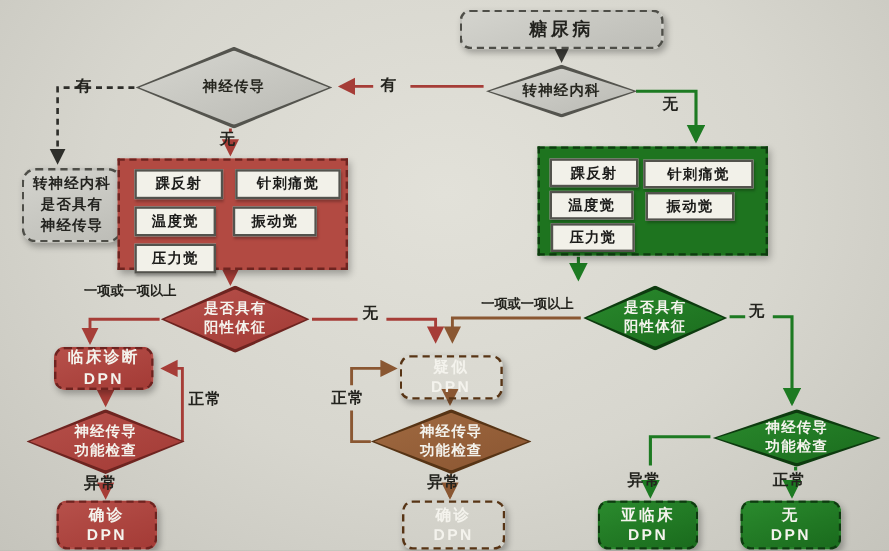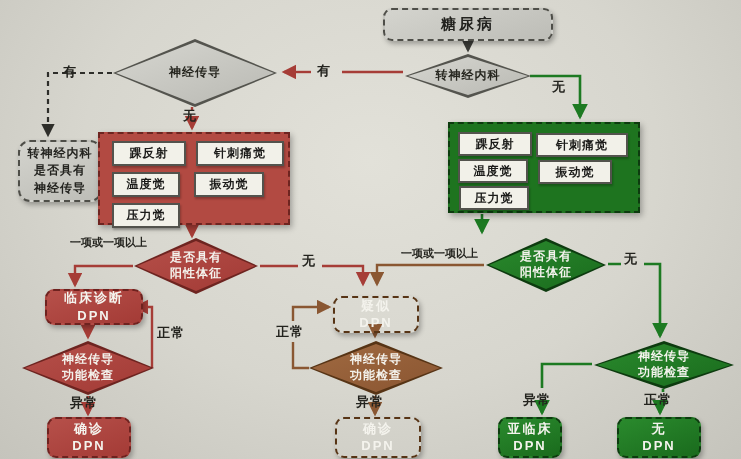--- a/index.html
+++ b/index.html
@@ -137,21 +137,21 @@
     </div>
   </div>
 
   <div class="diamond d-green" style="left:486px;top:238px;width:120px;height:54px">
     <div class="d-in">
       <span>是否具有</span>
       <span>阳性体征</span>
     </div>
   </div>
 
-  <div class="node round red-box" style="left:45px;top:289px;width:98px;height:36px">
+  <div class="node round red-box" style="left:45px;top:289px;width:83px;height:36px">
     <span class="l1">临床诊断</span>
     <span class="l2">DPN</span>
   </div>
 
   <div class="node round brown-box" style="left:333px;top:296px;width:86px;height:37px">
     <span class="l1">疑似</span>
     <span class="l2">DPN</span>
   </div>
 
   <div class="diamond d-red" style="left:22px;top:341px;width:132px;height:54px">
@@ -178,21 +178,21 @@
   <div class="node round red-box" style="left:47px;top:417px;width:84px;height:41px">
     <span class="l1">确诊</span>
     <span class="l2">DPN</span>
   </div>
 
   <div class="node round brown-box" style="left:335px;top:417px;width:86px;height:41px">
     <span class="l1">确诊</span>
     <span class="l2">DPN</span>
   </div>
 
-  <div class="node round green-box" style="left:498px;top:417px;width:64px;height:41px">
+  <div class="node round green-box" style="left:498px;top:417px;width:84px;height:41px">
     <span class="l1">亚临床</span>
     <span class="l2">DPN</span>
   </div>
 
   <div class="node round green-box" style="left:617px;top:417px;width:84px;height:41px">
     <span class="l1">无</span>
     <span class="l2">DPN</span>
   </div>
 
   <div class="elabel" style="left:317px;top:62px">有</div>

